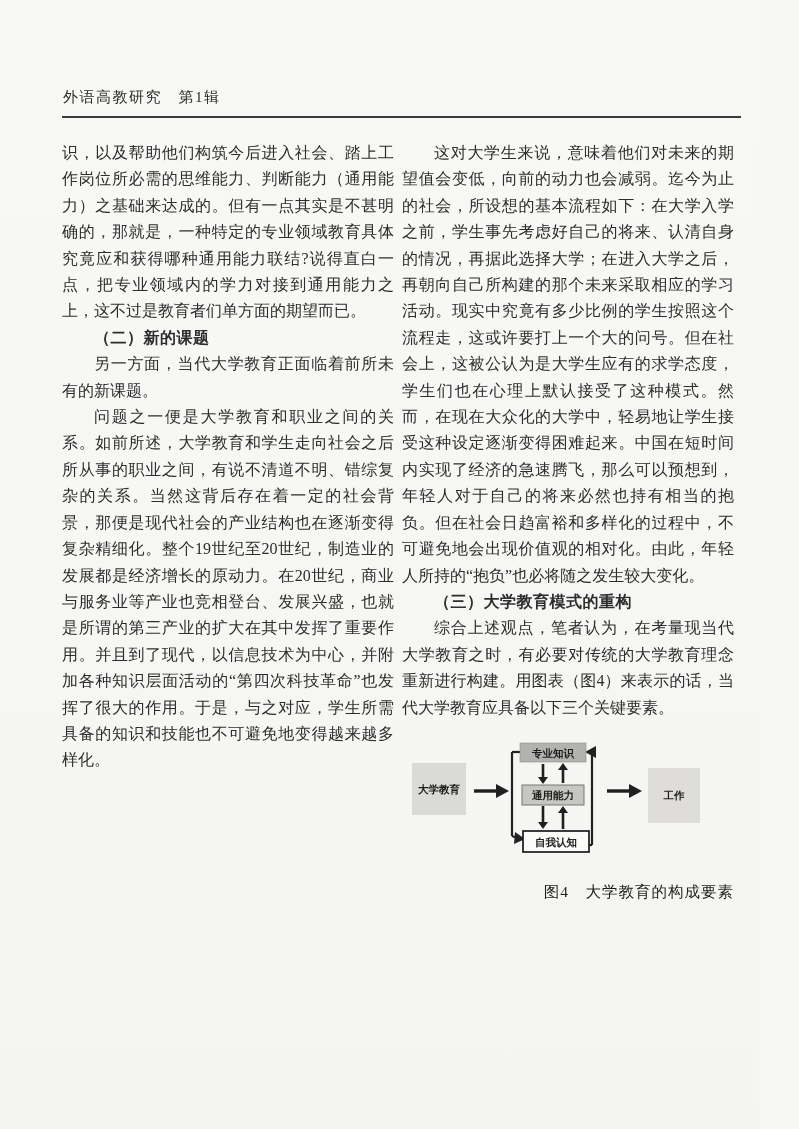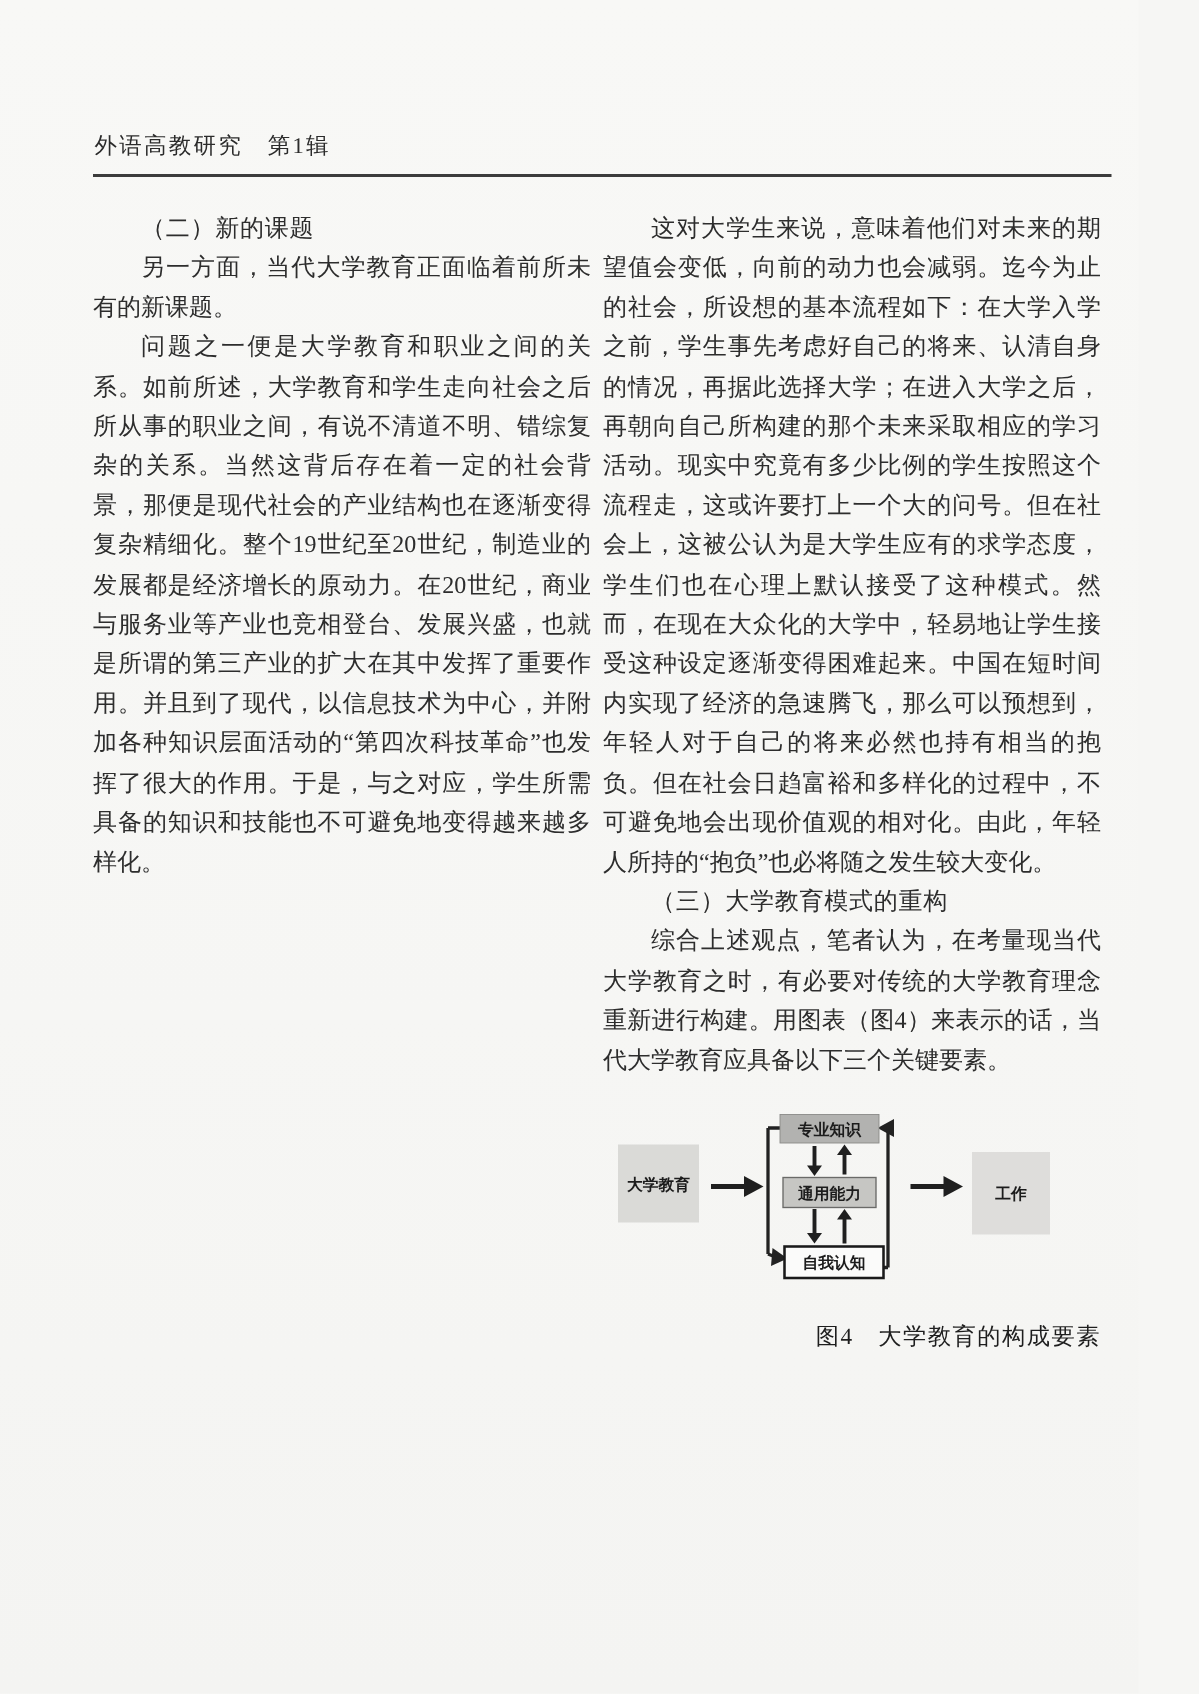--- a/index.html
+++ b/index.html
@@ -25,21 +25,21 @@
   .col {
     position:absolute; top:140px; width:332px;
     font-size:16px; line-height:26.4px;
     text-align:justify; text-justify:inter-ideograph;
     color:#2d2d2d;
   }
   .col-left  { left:62px; }
   .col-right { left:402px; }
   .col p { margin:0; text-indent:2em; }
   .col p.no-indent { text-indent:0; }
-  .sec-head { text-indent:0; margin:14px 0 10px 0; letter-spacing:0.5px; }
+  .sec-head { text-indent:0; margin:14px 0 10px 0; letter-spacing:0.5px;font-weight:bold; }
   .figure-block { margin-top:14px; }
   .figure-diagram { display:block; margin-left:0px; }
   .fig-caption {
     margin-top:18px; padding-left:58px;
     font-size:15.5px; color:#1e1e1e; letter-spacing:1px;
     text-align:right; text-indent:0;
   }
   .page-number {
     position:absolute; left:68px; top:1086px;
     font-size:16px; color:#2b2b2b;margin-top:48px;
@@ -48,20 +48,21 @@
 </style>
 </head>
 <body>
 
 <div class="page">
 
   <div class="running-head">外语高教研究　第1辑</div>
   <div class="head-rule"></div>
 
   <div class="col col-left">
+    <p class="no-indent">识，以及帮助他们构筑今后进入社会、踏上工作岗位所必需的思维能力、判断能力（通用能力）之基础来达成的。但有一点其实是不甚明确的，那就是，一种特定的专业领域教育具体究竟应和获得哪种通用能力联结?说得直白一点，把专业领域内的学力对接到通用能力之上，这不过是教育者们单方面的期望而已。</p>
     <p class="sec-head">（二）新的课题</p>
     <p>另一方面，当代大学教育正面临着前所未有的新课题。</p>
     <p>问题之一便是大学教育和职业之间的关系。如前所述，大学教育和学生走向社会之后所从事的职业之间，有说不清道不明、错综复杂的关系。当然这背后存在着一定的社会背景，那便是现代社会的产业结构也在逐渐变得复杂精细化。整个19世纪至20世纪，制造业的发展都是经济增长的原动力。在20世纪，商业与服务业等产业也竞相登台、发展兴盛，也就是所谓的第三产业的扩大在其中发挥了重要作用。并且到了现代，以信息技术为中心，并附加各种知识层面活动的“第四次科技革命”也发挥了很大的作用。于是，与之对应，学生所需具备的知识和技能也不可避免地变得越来越多样化。</p>
   </div>
 
   <div class="col col-right">
     <p>这对大学生来说，意味着他们对未来的期望值会变低，向前的动力也会减弱。迄今为止的社会，所设想的基本流程如下：在大学入学之前，学生事先考虑好自己的将来、认清自身的情况，再据此选择大学；在进入大学之后，再朝向自己所构建的那个未来采取相应的学习活动。现实中究竟有多少比例的学生按照这个流程走，这或许要打上一个大的问号。但在社会上，这被公认为是大学生应有的求学态度，学生们也在心理上默认接受了这种模式。然而，在现在大众化的大学中，轻易地让学生接受这种设定逐渐变得困难起来。中国在短时间内实现了经济的急速腾飞，那么可以预想到，年轻人对于自己的将来必然也持有相当的抱负。但在社会日趋富裕和多样化的过程中，不可避免地会出现价值观的相对化。由此，年轻人所持的“抱负”也必将随之发生较大变化。</p>
     <p class="sec-head">（三）大学教育模式的重构</p>
     <p>综合上述观点，笔者认为，在考量现当代大学教育之时，有必要对传统的大学教育理念重新进行构建。用图表（图4）来表示的话，当代大学教育应具备以下三个关键要素。</p>
 

